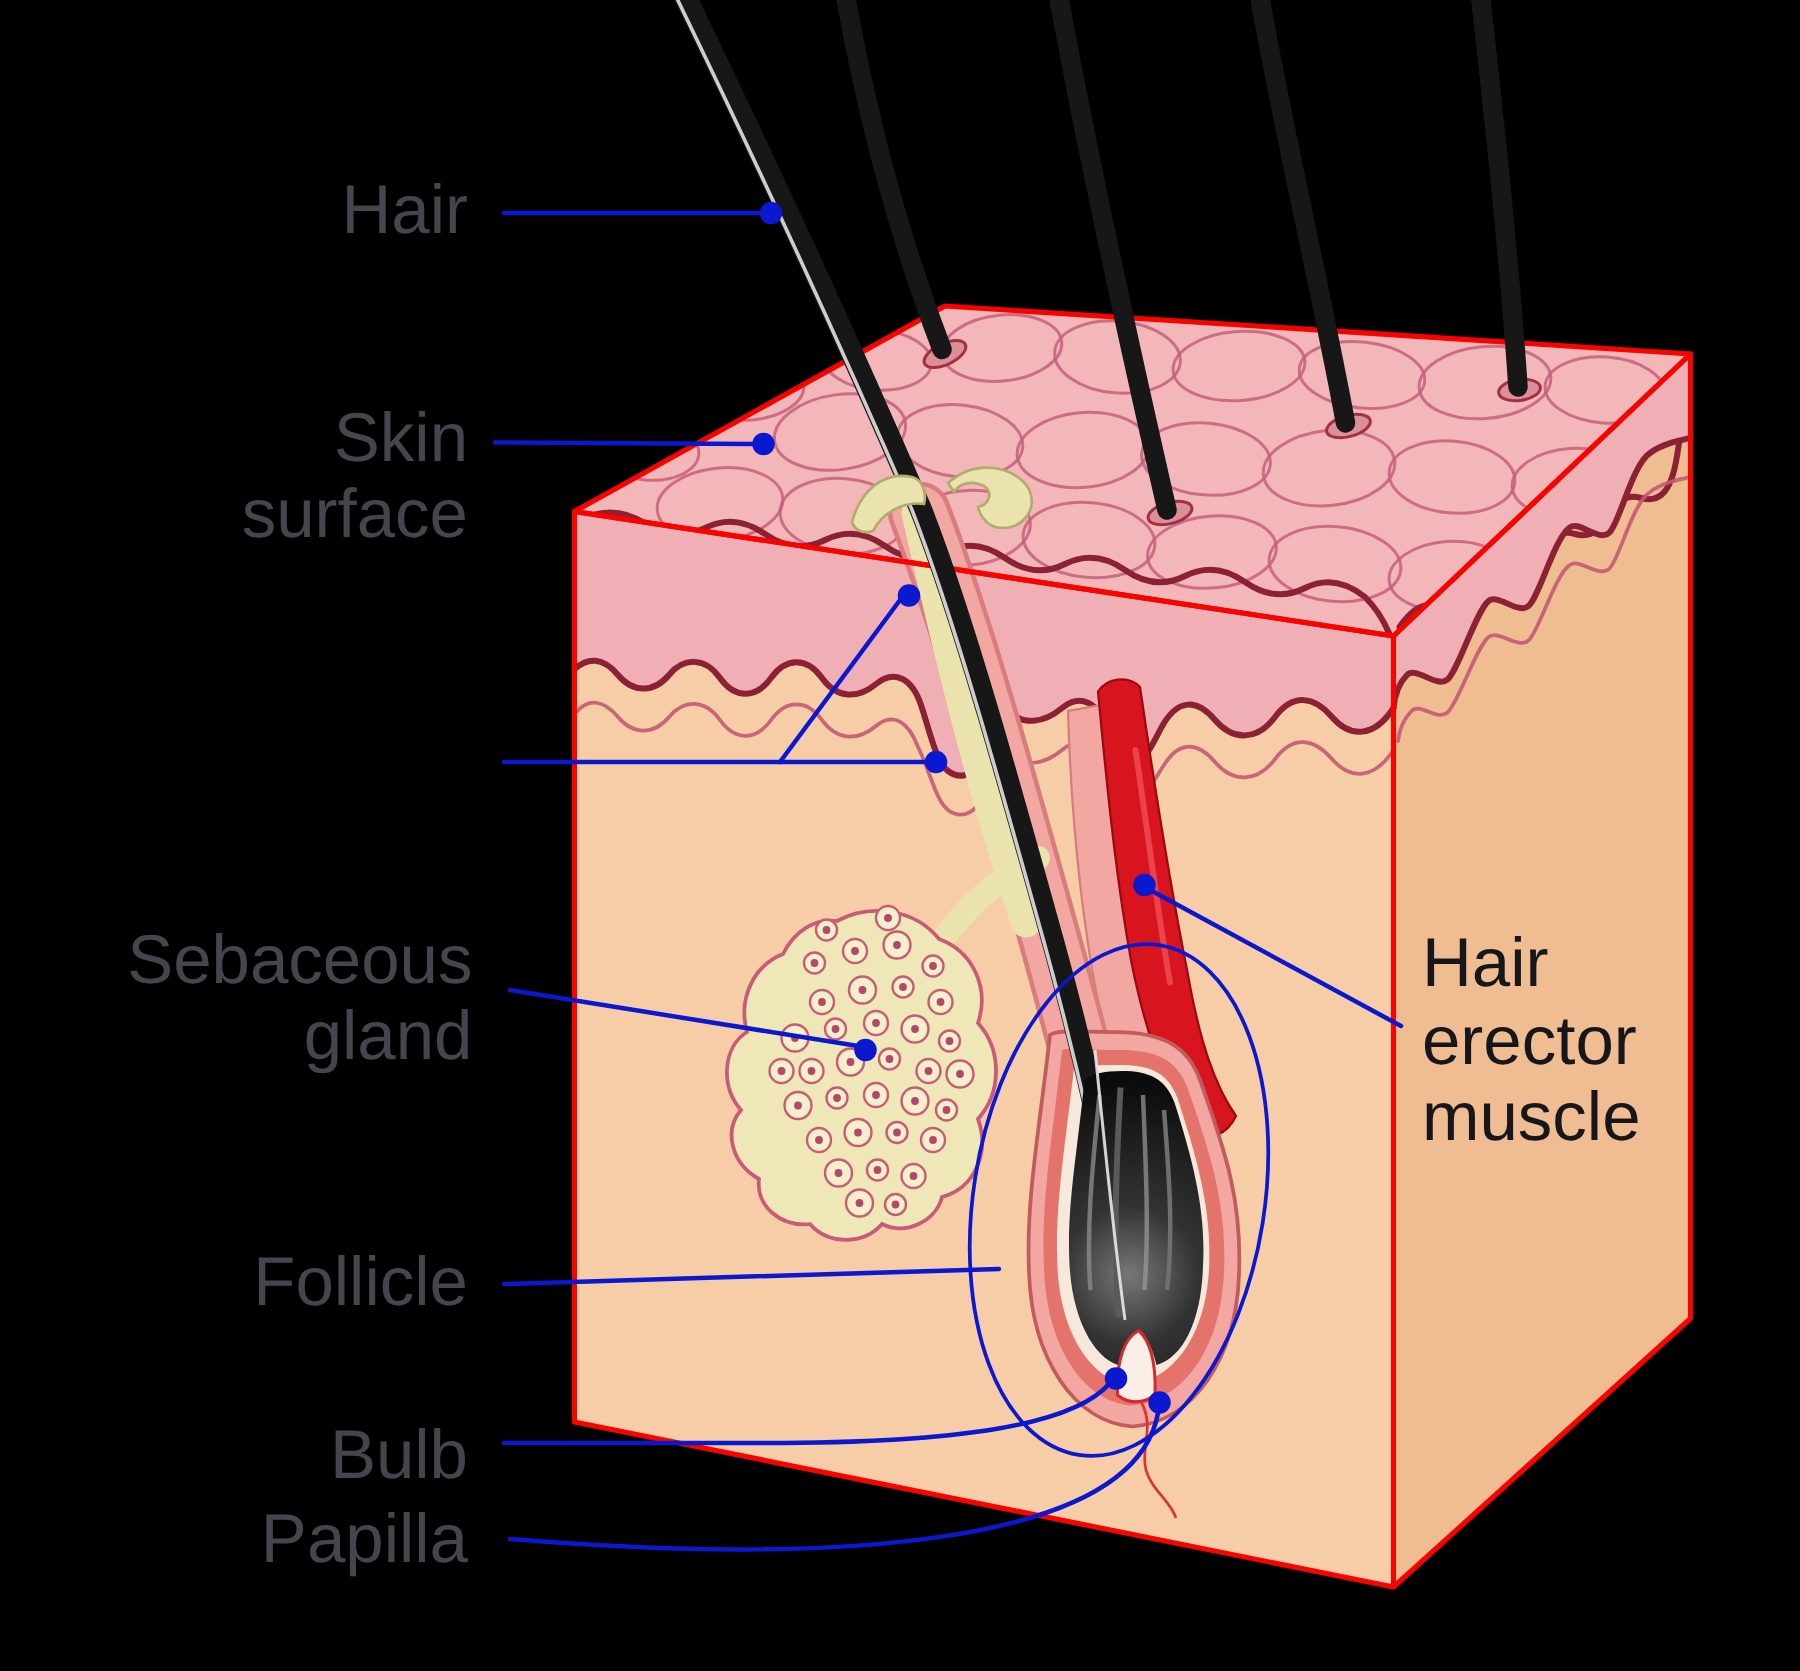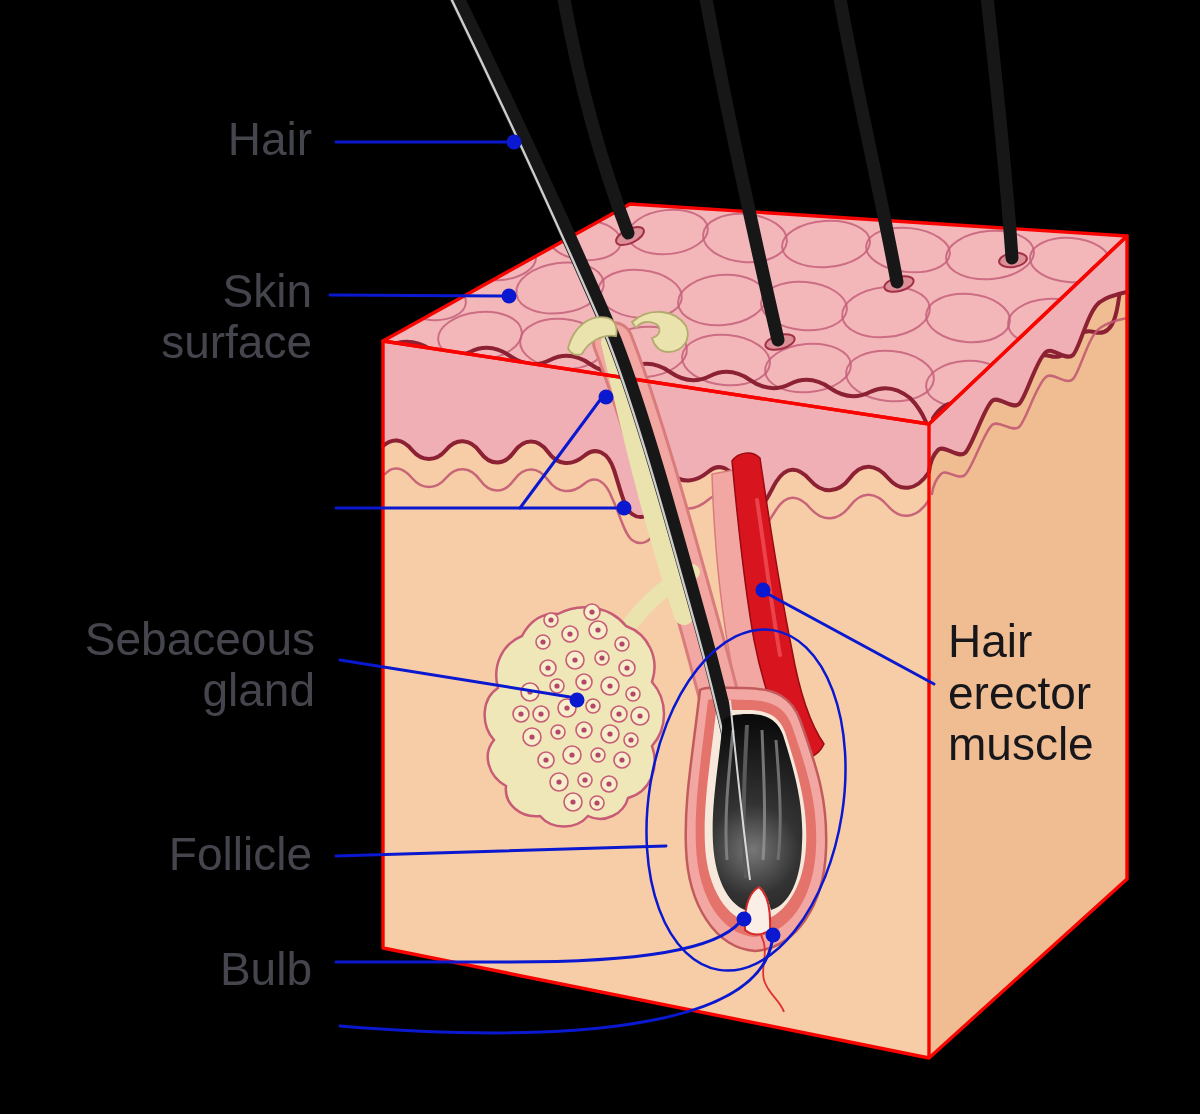--- a/index.html
+++ b/index.html
@@ -263,16 +263,17 @@
     </g>
   </svg>
 
   <div class="lbl lbl-right" style="top:114px;right:888px;">Hair</div>
   <div class="lbl lbl-right" style="top:266px;right:888px;">Skin
 surface</div>
   <div class="lbl lbl-right" style="top:829px;right:888px;">Follicle</div>
   <div class="lbl lbl-right" style="top:614px;right:885px;">Sebaceous
 gland</div>
   <div class="lbl lbl-right" style="top:944px;right:888px;">Bulb</div>
+  <div class="lbl lbl-right" style="top:1000px;right:888px;">Papilla</div>
   <div class="lbl lbl-erector" style="top:616px;left:948px;">Hair
 erector
 muscle</div>
 </div>
 
 </body></html>

